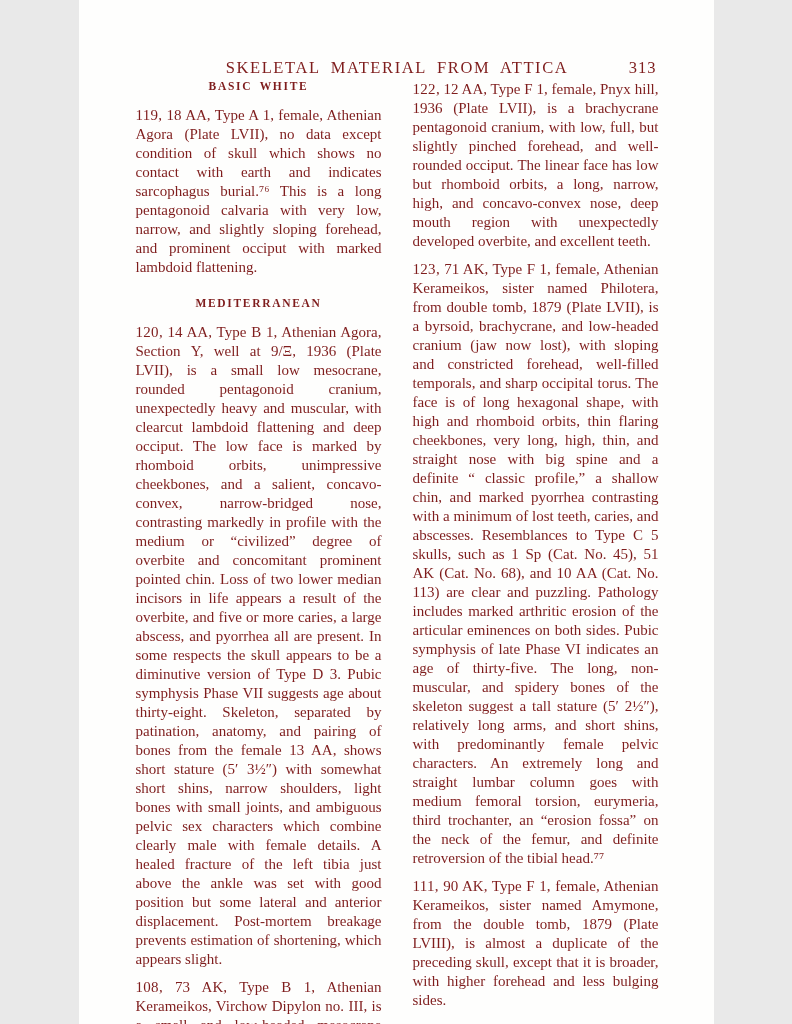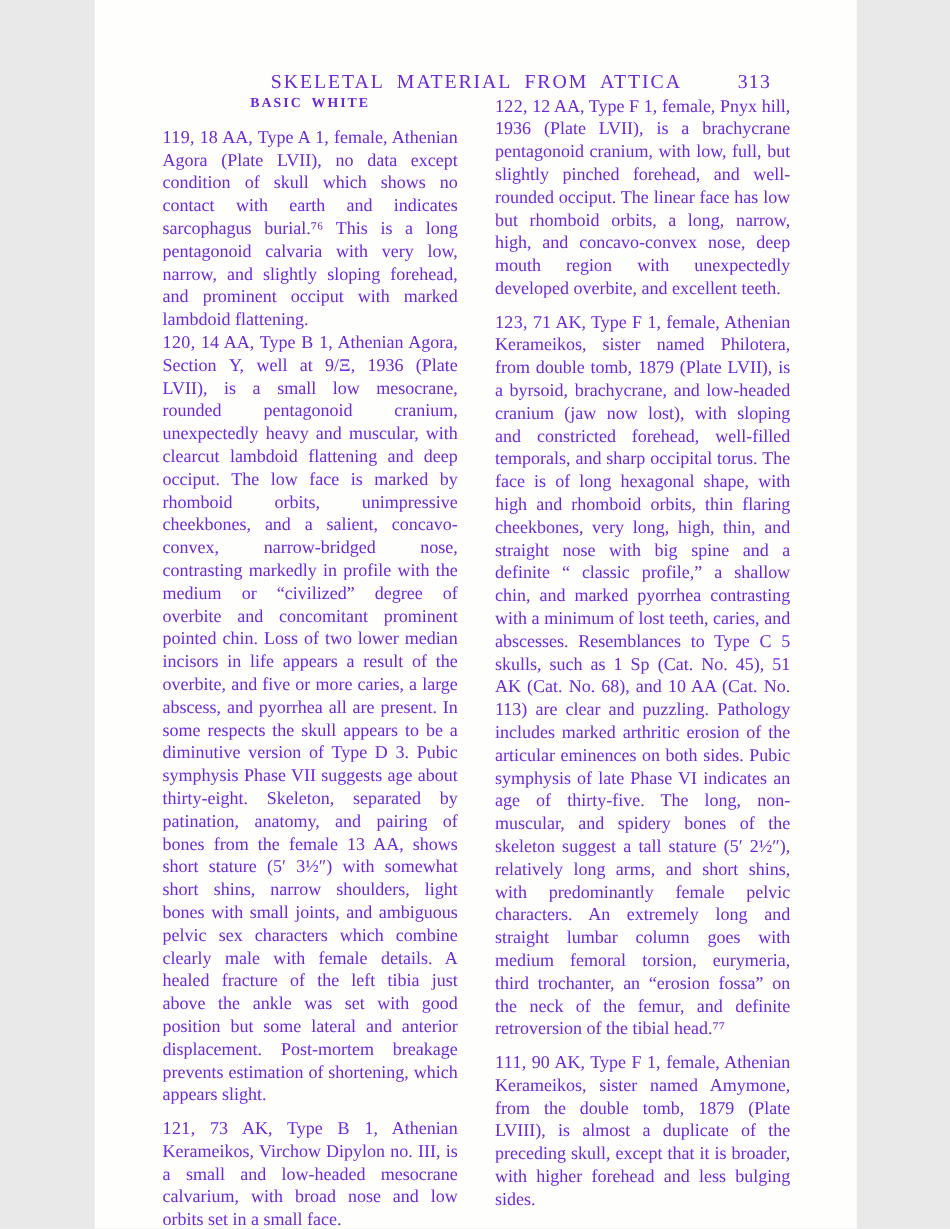--- a/index.html
+++ b/index.html
@@ -5,37 +5,37 @@
   html, body { margin: 0; padding: 0; background: #e9e9e9; }
   .page {
     position: relative;
     width: 635px;
     height: 1024px;
     margin: 0 auto;
     background: #fefefdff;
     box-sizing: border-box;
     padding: 58px 55px 1px 57px;
     font-family: "Liberation Serif", "DejaVu Serif", serif;
-    color: #6d28d9;
+    color: #7f1d1d;
     overflow: hidden;
   }
   .running-head {
     position: relative;
     height: 22px;
   }
   .running-title {
     text-align: center;
     font-size: 16.5px;
     letter-spacing: 1.6px;
     word-spacing: 5px;
     white-space: nowrap;
   }
   .page-number {
     position: absolute;
-    right: 16px;
+    right: 2px;
     top: 0;
     font-size: 16.5px;
     letter-spacing: 1px;
   }
   .columns {
     display: flex;
     gap: 31px;
   }
   .col {
     width: 327.5px;
@@ -87,22 +87,23 @@
   </div>
 
   <div class="columns">
 
     <div class="col">
       <div class="section">
         <div class="section-heading">BASIC WHITE</div>
         <p class="entry"><span class="catalog-number">119</span><span>, 18 AA, Type A 1, female, Athenian Agora (Plate LVII), no data except condition of skull which shows no contact with earth and indicates sarcophagus burial.⁷⁶  This is a long pentagonoid calvaria with very low, narrow, and slightly sloping forehead, and prominent occiput with marked lambdoid flattening.</span></p>
       </div>
       <div class="section">
+        <div class="section-heading">MEDITERRANEAN</div>
         <p class="entry"><span class="catalog-number">120</span><span>, 14 AA, Type B 1, Athenian Agora, Section Υ, well at 9/Ξ, 1936 (Plate LVII), is a small low mesocrane, rounded pentagonoid cranium, unexpectedly heavy and muscular, with clearcut lambdoid flattening and deep occiput.  The low face is marked by rhomboid orbits, unimpressive cheekbones, and a salient, concavo-convex, narrow-bridged nose, contrasting markedly in profile with the medium or “civilized” degree of overbite and concomitant prominent pointed chin.  Loss of two lower median incisors in life appears a result of the overbite, and five or more caries, a large abscess, and pyorrhea all are present.  In some respects the skull appears to be a diminutive version of Type D 3.  Pubic symphysis Phase VII suggests age about thirty-eight.  Skeleton, separated by patination, anatomy, and pairing of bones from the female 13 AA, shows short stature (5′ 3½″) with somewhat short shins, narrow shoulders, light bones with small joints, and ambiguous pelvic sex characters which combine clearly male with female details.  A healed fracture of the left tibia just above the ankle was set with good position but some lateral and anterior displacement.  Post-mortem breakage prevents estimation of shortening, which appears slight.</span></p>
-        <p class="entry"><span class="catalog-number">121</span><span>, 73 AK, Type B 1, Athenian Kerameikos, Virchow Dipylon no. III, is a small and low-headed mesocrane calvarium, with broad nose and low orbits set in a small face.</span></p>
+        <p class="entry"><span class="catalog-number">108</span><span>, 73 AK, Type B 1, Athenian Kerameikos, Virchow Dipylon no. III, is a small and low-headed mesocrane calvarium, with broad nose and low orbits set in a small face.</span></p>
       </div>
     </div>
 
     <div class="col">
       <div class="section">
         <p class="entry"><span class="catalog-number">122</span><span>, 12 AA, Type F 1, female, Pnyx hill, 1936 (Plate LVII), is a brachycrane pentagonoid cranium, with low, full, but slightly pinched forehead, and well-rounded occiput.  The linear face has low but rhomboid orbits, a long, narrow, high, and concavo-convex nose, deep mouth region with unexpectedly developed overbite, and excellent teeth.</span></p>
         <p class="entry"><span class="catalog-number">123</span><span>, 71 AK, Type F 1, female, Athenian Kerameikos, sister named Philotera, from double tomb, 1879 (Plate LVII), is a byrsoid, brachycrane, and low-headed cranium (jaw now lost), with sloping and constricted forehead, well-filled temporals, and sharp occipital torus.  The face is of long hexagonal shape, with high and rhomboid orbits, thin flaring cheekbones, very long, high, thin, and straight nose with big spine and a definite “ classic profile,” a shallow chin, and marked pyorrhea contrasting with a minimum of lost teeth, caries, and abscesses.  Resemblances to Type C 5 skulls, such as 1 Sp (Cat. No. 45), 51 AK (Cat. No. 68), and 10 AA (Cat. No. 113) are clear and puzzling.  Pathology includes marked arthritic erosion of the articular eminences on both sides.  Pubic symphysis of late Phase VI indicates an age of thirty-five.  The long, non-muscular, and spidery bones of the skeleton suggest a tall stature (5′ 2½″), relatively long arms, and short shins, with predominantly female pelvic characters.  An extremely long and straight lumbar column goes with medium femoral torsion, eurymeria, third trochanter, an “erosion fossa” on the neck of the femur, and definite retroversion of the tibial head.⁷⁷</span></p>
         <p class="entry"><span class="catalog-number">111</span><span>, 90 AK, Type F 1, female, Athenian Kerameikos, sister named Amymone, from the double tomb, 1879 (Plate LVIII), is almost a duplicate of the preceding skull, except that it is broader, with higher forehead and less bulging sides.</span></p>
       </div>
     </div>

